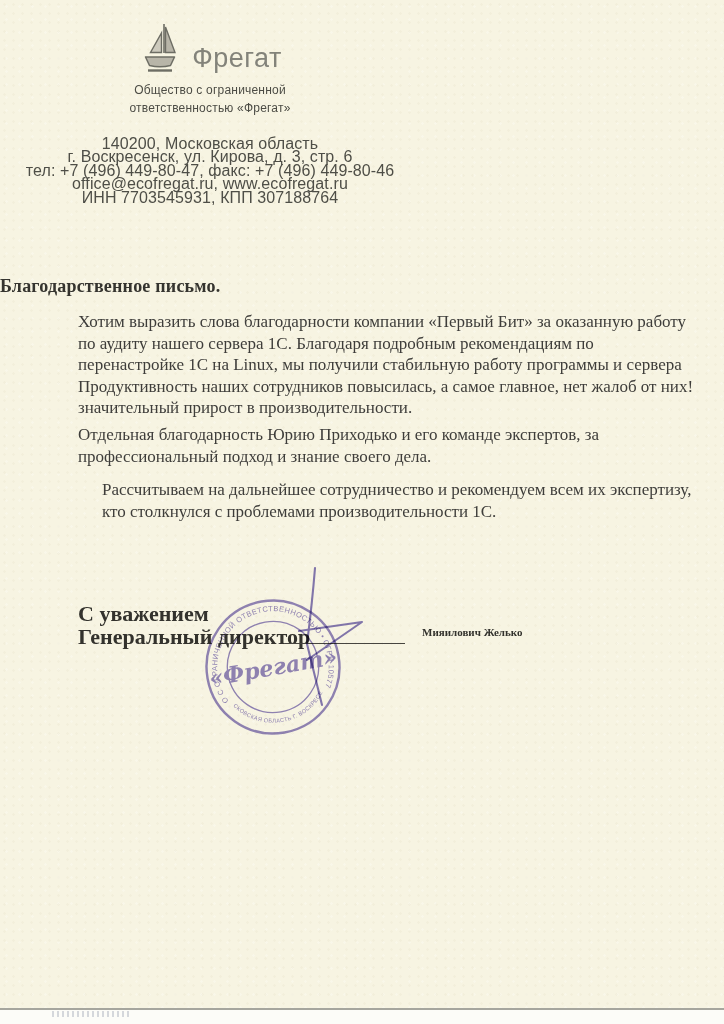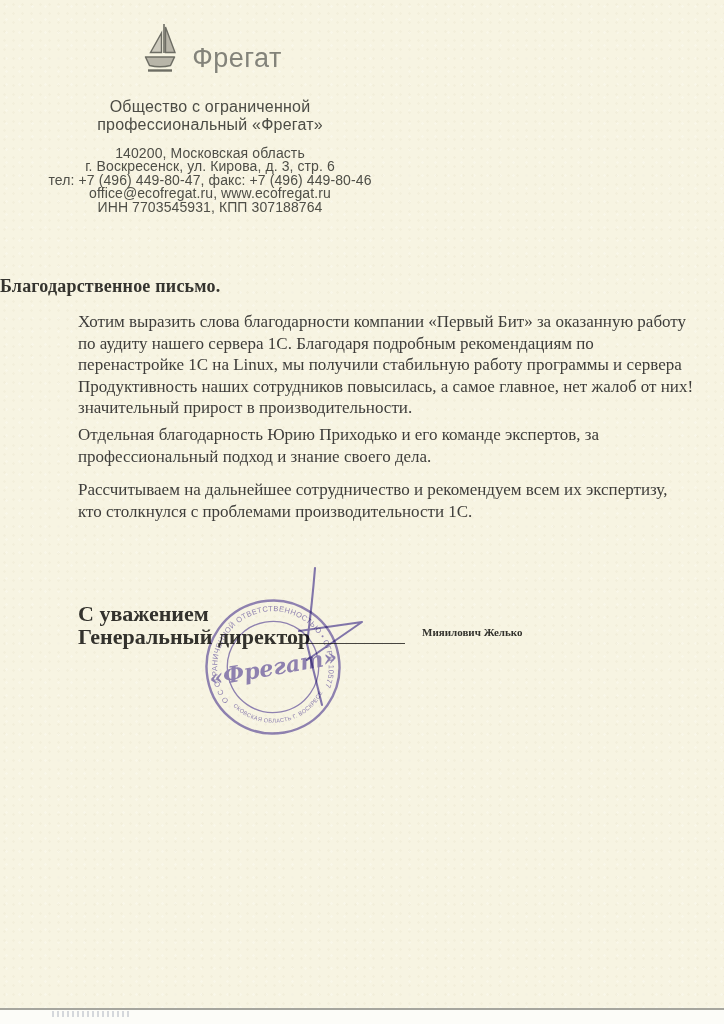--- a/index.html
+++ b/index.html
@@ -13,28 +13,28 @@
     background-size:9px 9px, 13px 13px;
     overflow:hidden;
     font-family:"Liberation Serif", serif;
     color:#3e3d3a;
   }
   
   .letterhead{position:absolute;left:10px;top:26px;width:400px;text-align:center;
     font-family:"Liberation Sans", sans-serif;}
   .logo-row{display:flex;align-items:flex-end;justify-content:center;gap:14px;height:52px;}
   .logo-text{font-size:27px;color:#83837a;letter-spacing:.5px;line-height:1;padding-bottom:6px;}
-  .org-name{margin-top:20px;font-size:16px;line-height:18px;color:#4c4c45;letter-spacing:.2px;}
-  .address{margin-top:13px;font-size:14px;line-height:13.4px;color:#4e4e47;letter-spacing:.1px;}
+  .org-name{margin-top:3px;font-size:12px;line-height:18px;color:#4c4c45;letter-spacing:.2px;}
+  .address{margin-top:20px;font-size:16px;line-height:13.4px;color:#4e4e47;letter-spacing:.1px;}
   
   .title{position:absolute;left:0;right:0;top:276px;text-align:left;
     font-size:18px;font-weight:bold;color:#35342f;letter-spacing:.2px;}
   .para{position:absolute;left:78px;font-size:17px;line-height:21.5px;color:#3e3d3a;}
   .para div{white-space:nowrap;font-family:Liberation Serif, serif;}
-  .p1{top:311px;} .p2{top:424px;} .p3{top:479px;}
+  .p1{top:311px;} .p2{top:424px;} .p3{top:479px;margin-left:24px;}
   
   .closing{position:absolute;left:78px;top:603px;font-size:22px;font-weight:bold;
     line-height:22.5px;color:#33322d;}
   .sign-line{position:absolute;left:285px;top:627px;width:120px;height:16px;
     border-bottom:1.6px solid #47453f;}
   .sign-name{position:absolute;left:422px;top:626px;font-size:11px;font-weight:bold;color:#33322d;white-space:nowrap;}
   
   .stamp{position:absolute;left:202px;top:596px;width:142px;height:142px;
     transform:rotate(-10deg);opacity:.82;mix-blend-mode:multiply;}
   .autograph{position:absolute;left:292px;top:560px;width:90px;height:150px;
@@ -59,21 +59,21 @@
           <path d="M 27.5,5 L 37,30.5 L 27.5,30.5 Z" fill="#b8b5a8" stroke="#6d6d64" stroke-width="1.4"></path>
           <path d="M 23.5,11 L 23.5,30.5 L 12.5,30.5 Z" fill="#cdcabd" stroke="#6d6d64" stroke-width="1.4"></path>
           <path d="M 7.5,35 L 36.5,35 L 32.5,43.5 Q 22,46 11.5,43.5 Z" fill="#b8b5a8" stroke="#6d6d64" stroke-width="1.5" stroke-linejoin="round"></path>
           <line x1="10" y1="48.5" x2="34" y2="48.5" stroke="#6d6d64" stroke-width="2.4"></line>
         </svg>
       </span>
       <span class="logo-text">Фрегат</span>
     </div>
     <div class="org-name">
       <div>Общество с ограниченной</div>
-      <div>профессиональный «Фрегат»</div>
+      <div>ответственностью «Фрегат»</div>
     </div>
     <div class="address">
       <div>140200, Московская область</div>
       <div>г. Воскресенск, ул. Кирова, д. 3, стр. 6</div>
       <div>тел: +7 (496) 449-80-47, факс: +7 (496) 449-80-46</div>
       <div>office@ecofregat.ru, www.ecofregat.ru</div>
       <div>ИНН 7703545931, КПП 307188764</div>
     </div>
   </div>
 

